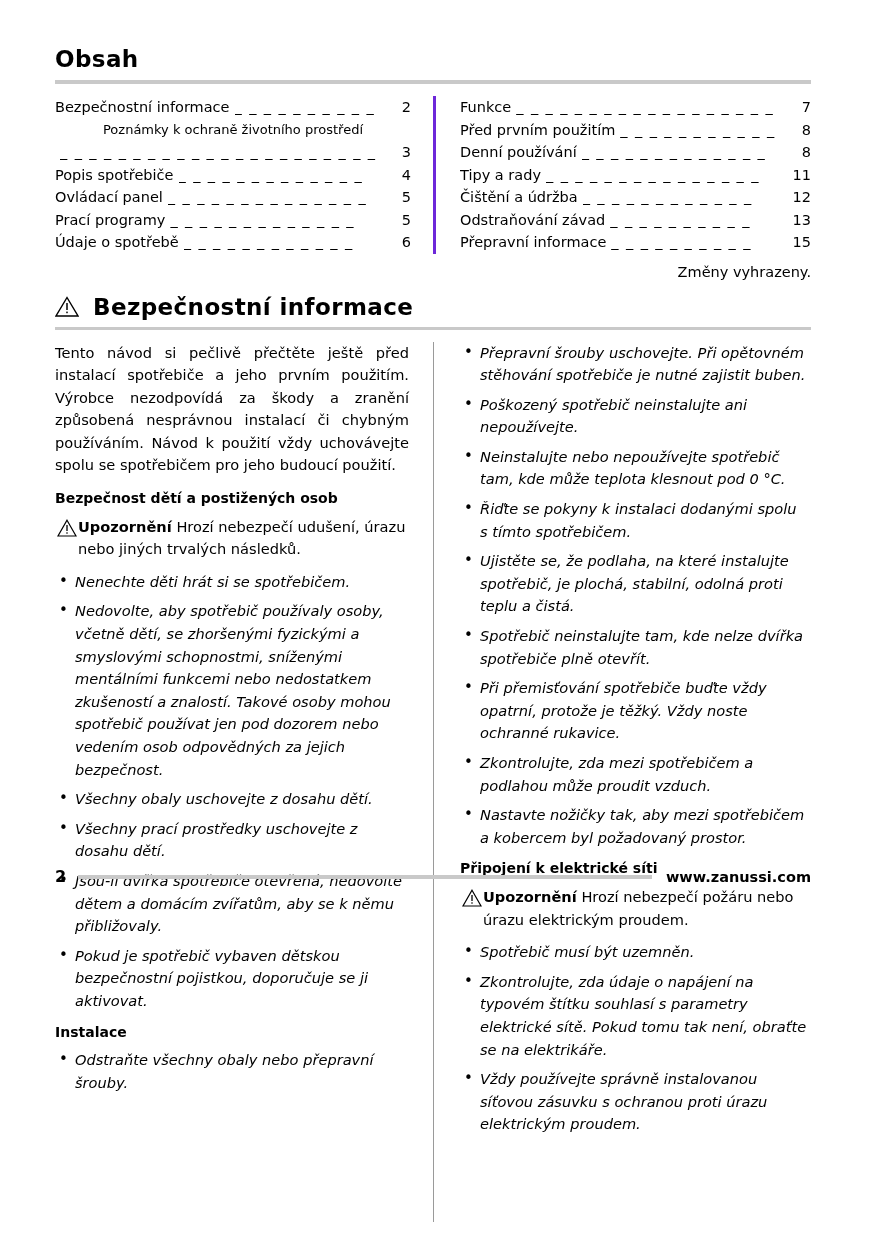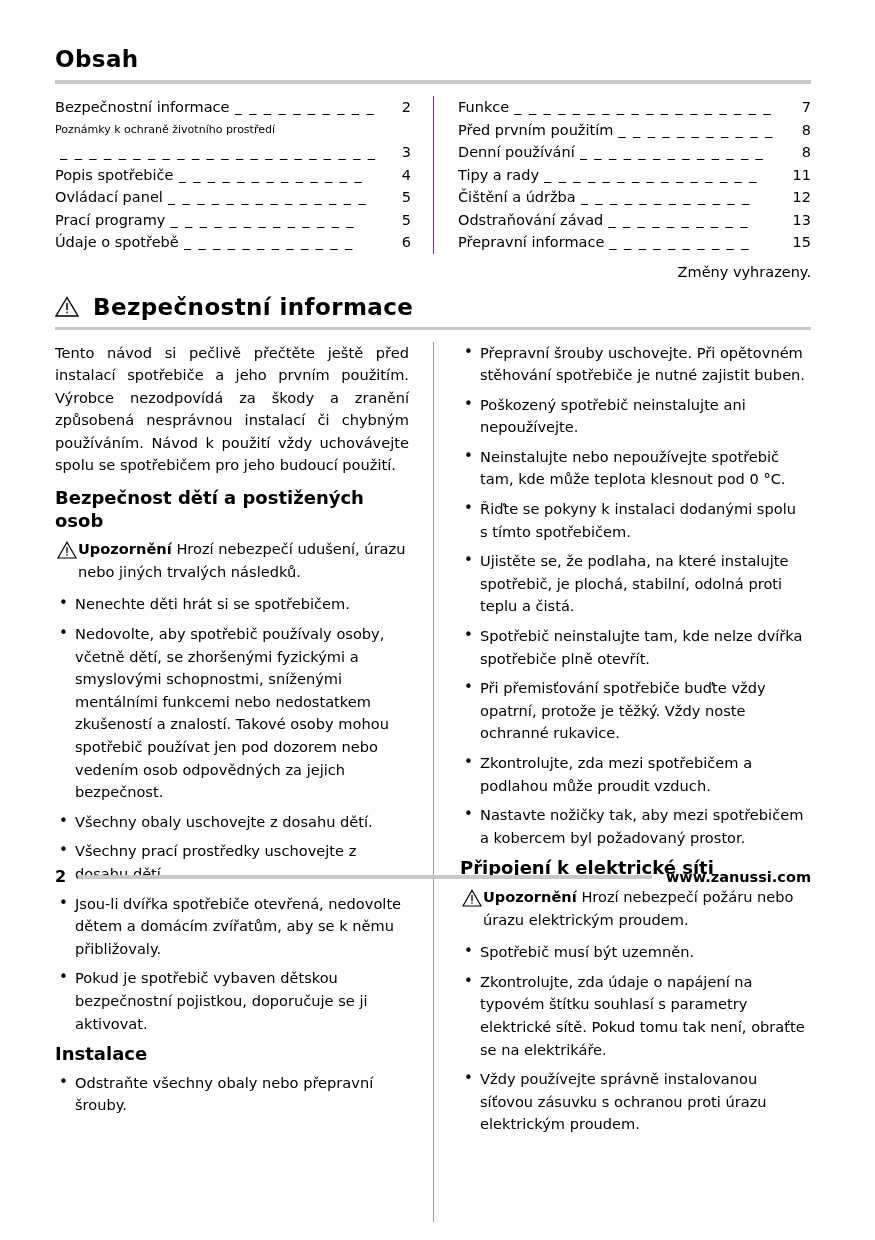--- a/index.html
+++ b/index.html
@@ -41,21 +41,21 @@
   
   .toc {
     display: flex;
     margin-top: 4px;
   }
   .toc-col {
     width: 50%;
     box-sizing: border-box;
   }
   .toc-col.left { padding-right: 22px; }
-  .toc-col.right { padding-left: 24px; border-left: 1px solid #6d28d9; }
+  .toc-col.right { padding-left: 24px; border-left: 3px solid #6d28d9; }
   .toc-row {
     display: flex;
     align-items: baseline;
     font-size: 14.5px;
     line-height: 22.5px;
     white-space: nowrap;
   }
   .toc-title {
     overflow: hidden;
   }
@@ -66,22 +66,23 @@
     letter-spacing: 1.4px;
     margin: 0 5px 0 5px;
     color: #000;
   }
   .toc-page {
     flex: 0 0 auto;
     text-align: right;
     min-width: 12px;
   }
   .toc-wrap {
-    font-size: 11px;
+    font-size: 13px;
     line-height: 22.5px;
+    text-align: center;
   }
   .changes {
     text-align: right;
     font-size: 14.5px;
     margin-top: 10px;
     margin-bottom: 14px;
   }
 
   
   .sec-head {
@@ -113,31 +114,32 @@
     line-height: 22.6px;
   }
   .col.left { padding-right: 24px; }
   .col.right { padding-left: 26px; border-left: 1px solid #9a9a9a; }
 
   p.para {
     margin: 0 0 10px 0;
     text-align: justify;
   }
   h3.sub {
-    font-size: 18px;
+    font-size: 14px;
     font-weight: bold;
     margin: 8px 0 6px 0;
   }
   h3.sub.tight { }
 
   
   ul.bl {
     list-style: none;
     margin: 0 4px 4px 0;
     padding: 0;
+    font-style: italic;
   }
   ul.bl li {
     position: relative;
     padding-left: 20px;
     margin-bottom: 7px;
   }
   ul.bl li:before {
     content: "•";
     position: absolute;
     left: 4px;

